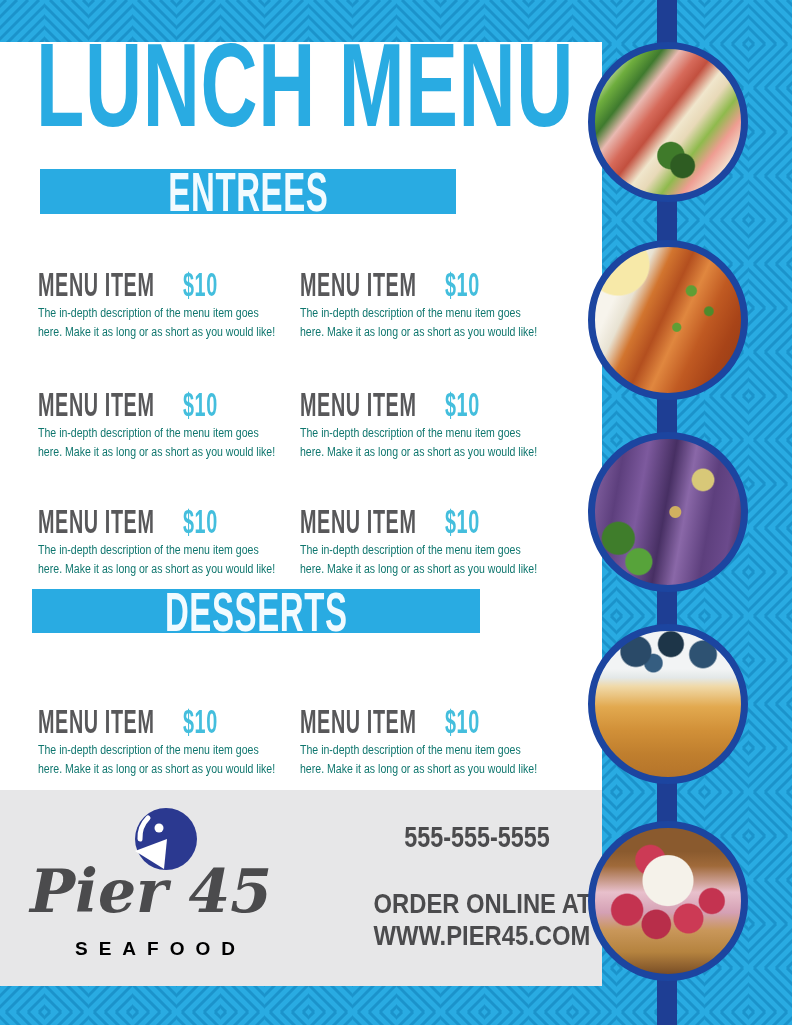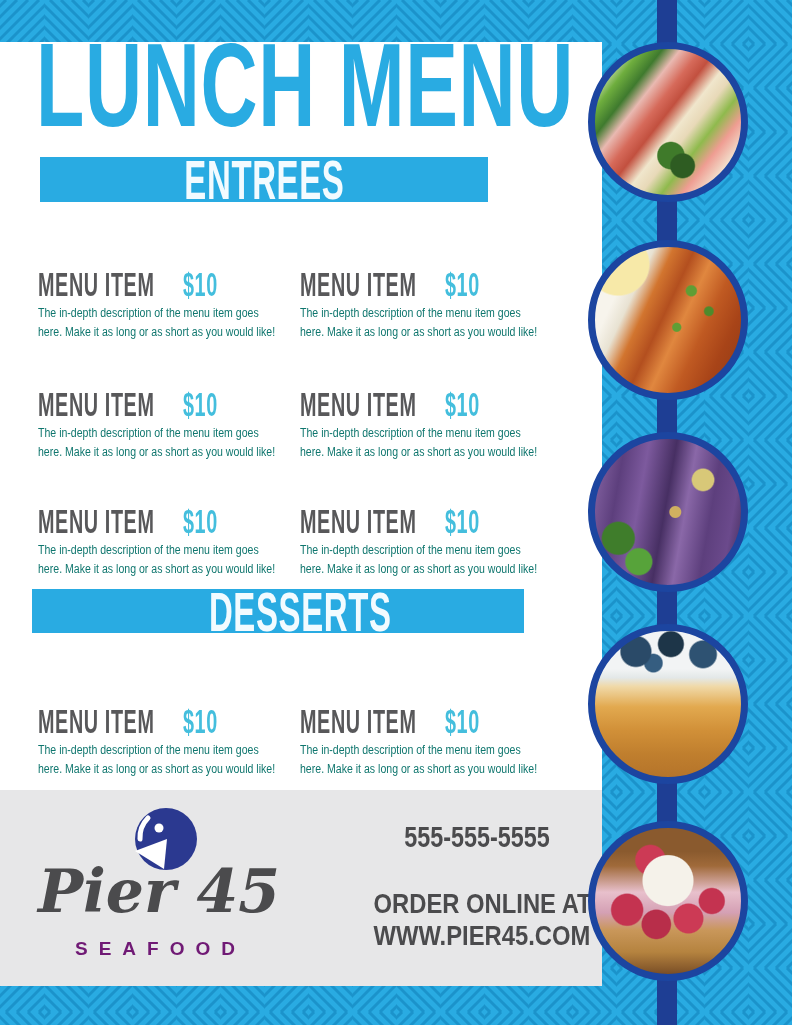--- a/index.html
+++ b/index.html
@@ -18,22 +18,22 @@
   
   .cond{font-weight:bold;white-space:nowrap;transform:scaleX(.6);transform-origin:left top;line-height:1;}
   
   .title{
     left:36px;top:26px;font-size:118px;color:#29abe2;font-weight:bold;
     transform:scaleX(.67);transform-origin:left top;white-space:nowrap;line-height:1;
     letter-spacing:1px;
   }
   
   .bar{background:#29abe2;display:flex;align-items:flex-start;justify-content:center;overflow:visible;}
-  .bar-entrees{left:40px;top:157px;width:448px;height:45px;}
-  .bar-desserts{left:32px;top:589px;width:448px;height:44px;padding-left:44px;}
+  .bar-entrees{left:40px;top:169px;width:416px;height:45px;}
+  .bar-desserts{left:32px;top:589px;width:448px;height:44px;}
   .bar span{
     display:block;color:#f2fbff;font-size:55px;font-weight:bold;line-height:1;
     transform:scaleX(.6);transform-origin:center top;white-space:nowrap;margin-top:-4px;
     letter-spacing:1px;
   }
   
   .mi{position:absolute;width:270px;height:86px;margin-top:36px;}
   .mi-name{position:absolute;left:0;top:0;font-size:33px;color:#58585a;letter-spacing:1px;}
   .mi-price{position:absolute;left:145px;top:0;font-size:33px;color:#44bedd;letter-spacing:1px;}
   .mi-desc{position:absolute;left:0;top:36px;font-size:12px;color:#0f766e;line-height:19px;}
@@ -71,27 +71,27 @@
     radial-gradient(circle at 50% 36%, #f5f2ea 0 21%, rgba(0,0,0,0) 22%),
     radial-gradient(circle at 38% 22%, #cc3a55 0 10%, rgba(0,0,0,0) 11%),
     radial-gradient(circle at 22% 56%, #c43350 0 11%, rgba(0,0,0,0) 12%),
     radial-gradient(circle at 42% 66%, #b82e4a 0 11%, rgba(0,0,0,0) 12%),
     radial-gradient(circle at 64% 62%, #cc3a55 0 11%, rgba(0,0,0,0) 12%),
     radial-gradient(circle at 80% 50%, #c43350 0 9%, rgba(0,0,0,0) 10%),
     linear-gradient(180deg,#8a5a2e 0 16%,#a06a3a 26%,#e8c0cc 44%,#d4a0b4 58%,#c9975a 70%,#b5833f 85%,#7a4e26 100%);}
   
   .fish{position:absolute;left:133px;top:806px;}
   .brand-script{
-    position:absolute;left:30px;top:858px;width:250px;text-align:right;
+    position:absolute;left:30px;top:858px;width:250px;text-align:left;
     font-family:"DejaVu Serif",serif;font-style:italic;font-weight:bold;
     font-size:60px;color:#4b4b4d;line-height:1.1;white-space:nowrap;
   }
   .brand-tag{
     position:absolute;left:30px;top:938px;width:250px;text-align:center;
-    font-size:19px;font-weight:bold;color:#701a75;letter-spacing:11px;text-indent:11px;
+    font-size:19px;font-weight:bold;color:#000000;letter-spacing:11px;text-indent:11px;
     white-space:nowrap;
   }
   .phone{
     position:absolute;left:367px;top:820px;width:220px;text-align:center;
     font-size:30px;font-weight:bold;color:#4b4b4d;
     transform:scaleX(.78);transform-origin:center top;white-space:nowrap;
   }
   .order{
     position:absolute;width:220px;left:357px;text-align:center;
     font-size:28px;font-weight:bold;color:#4b4b4d;line-height:1;

